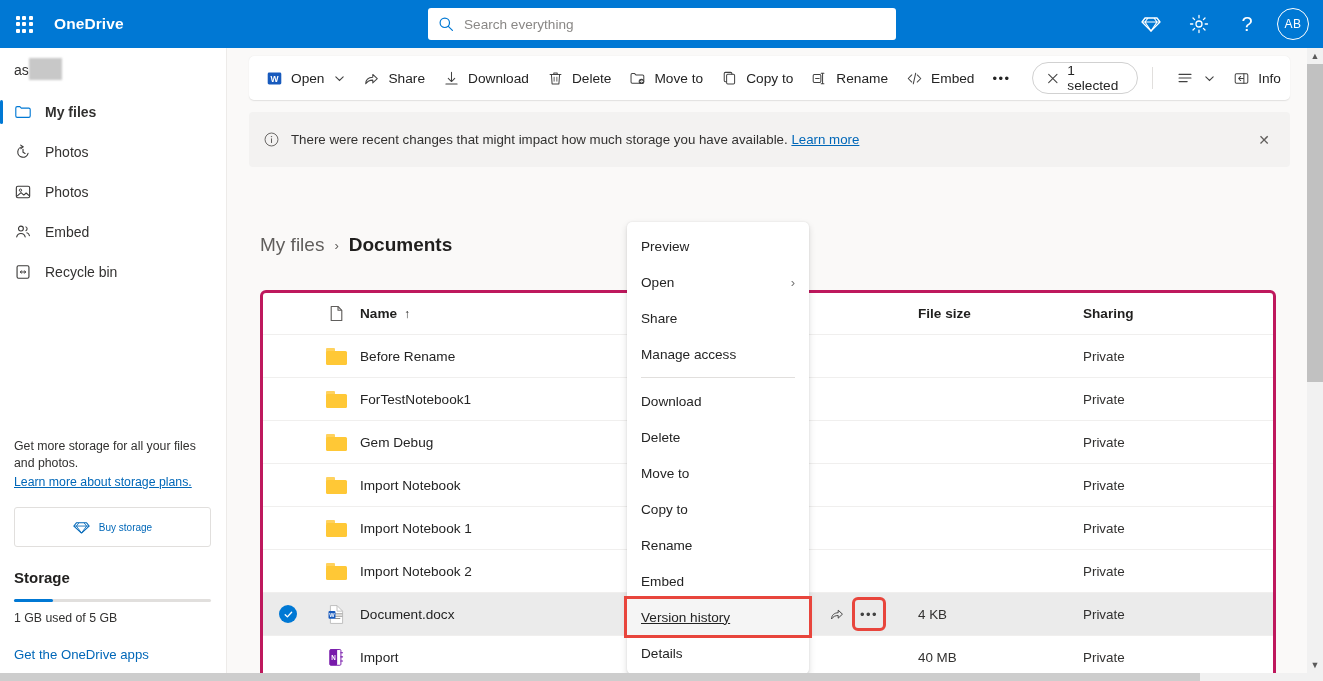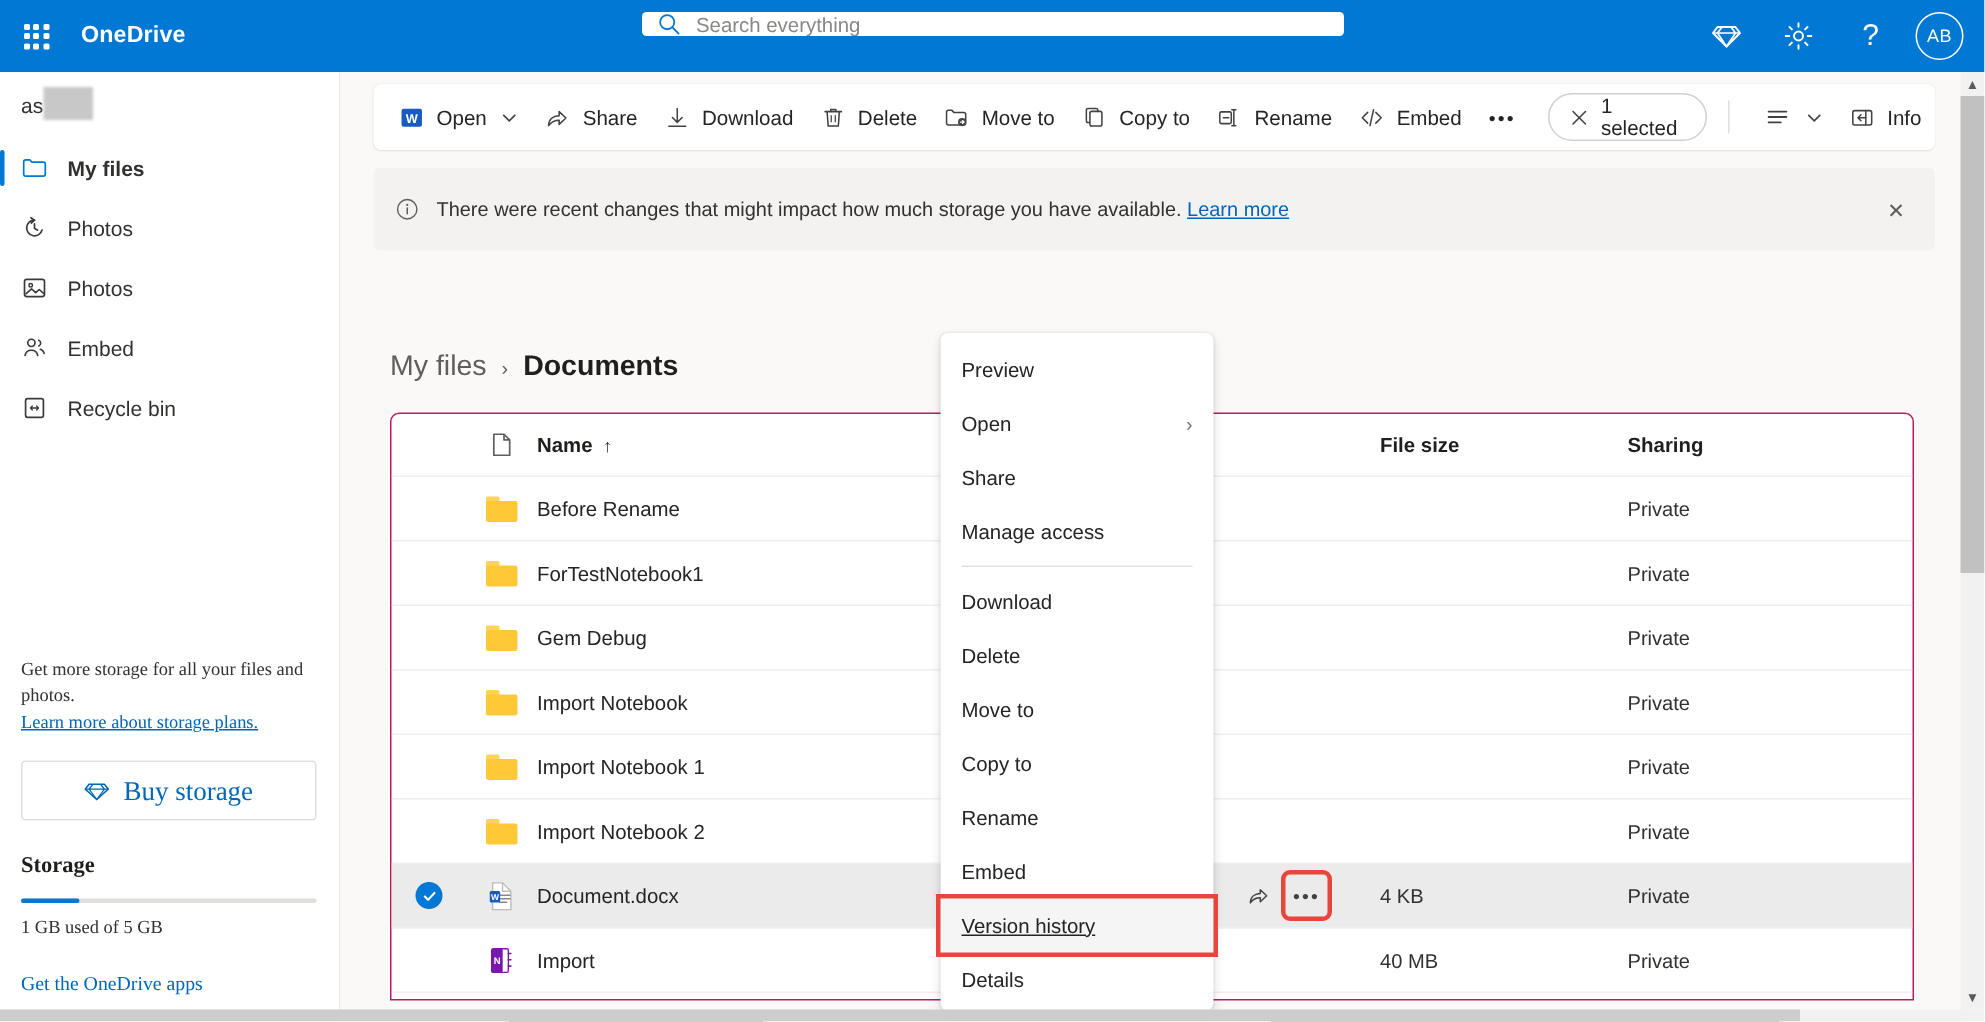--- a/index.html
+++ b/index.html
@@ -24,21 +24,21 @@
     width: 17px; height: 17px; display: grid;
     grid-template-columns: repeat(3, 1fr); grid-template-rows: repeat(3, 1fr);
     gap: 2.5px;
   }
   .waffle-grid i { background: #fff; border-radius: 1px; display: block; }
   .brand {
     color: #fff; font-size: 15.5px; font-weight: bold; margin-left: 6px;
     letter-spacing: .1px; cursor: pointer;
   }
   .searchwrap {
-    position: absolute; left: 428px; top: 8px; width: 468px; height: 16px;
+    position: absolute; left: 428px; top: 8px; width: 468px; height: 32px;
     background: #fff; border-radius: 3px; display: flex; align-items: center;
     padding: 0 10px; cursor: text;
   }
   .searchwrap svg { flex: none; }
   .search-input {
     border: 0; outline: 0; flex: 1; margin-left: 10px; font-size: 13.6px;
     color: #323130; font-family: "Liberation Sans", sans-serif; background: transparent;
   }
   .search-input::placeholder { color: #8a8886; }
   .suite-right {
@@ -73,30 +73,30 @@
     font-size: 14px; color: #323130; cursor: pointer; position: relative;
     gap: 13px;
   }
   .navitem.sel { font-weight: bold; }
   .navitem.sel::before {
     content: ""; position: absolute; left: 0; top: 8px; width: 3px; height: 24px;
     background: #0078d4; border-radius: 2px;
   }
   .navitem svg { flex: none; }
 
-  .storagebox { position: absolute; left: 0; top: 390px; width: 227px; padding: 0 14px; font-family: Liberation Serif, serif; }
+  .storagebox { position: absolute; left: 0; top: 390px; width: 227px; padding: 0 14px; }
   .storage-blurb { font-size: 12.3px; color: #323130; line-height: 17px; }
   .storage-link {
     font-size: 12.3px; color: #0067b8; text-decoration: underline;
     display: inline-block; margin-top: 2px; cursor: pointer;
   }
   .buy-btn {
     margin-top: 17px; height: 40px; width: 197px; border: 1px solid #e1dfdd;
     border-radius: 3px; background: #fff; display: flex; align-items: center;
-    justify-content: center; gap: 9px; color: #0067b8; font-size: 18px;
+    justify-content: center; gap: 9px; color: #0067b8; font-size: 10px;
     cursor: pointer;
   }
   .storage-title { margin-top: 22px; font-size: 15px; font-weight: bold; color: #201f1e; }
   .meter { margin-top: 13px; width: 197px; height: 3px; background: #e1dfdd; border-radius: 2px; }
   .meter i { display: block; height: 3px; background: #0078d4; border-radius: 2px; }
   .meter-label { margin-top: 9px; font-size: 12.3px; color: #323130; }
   .apps-link { margin-top: 22px; font-size: 13.2px; color: #0067b8; cursor: pointer; }
 
   
   .main {
@@ -139,22 +139,22 @@
   .crumbs {
     position: absolute; top: 186px; left: 33px; display: flex; align-items: center;
     gap: 10px; font-size: 19px;
   }
   .crumb { color: #605e5c; cursor: pointer; }
   .crumb.cur { color: #201f1e; font-weight: bold; cursor: default; }
   .crumb-sep { color: #605e5c; font-size: 13px; }
 
   
   .filelist {
-    position: absolute; top: 227px; left: 33px; width: 1016px; height: 392px;
-    background: #fff; border: 1px solid #be185d; border-radius: 6px 6px 0 0;
+    position: absolute; top: 242px; left: 33px; width: 1016px; height: 392px;
+    background: #fff; border: 3px solid #be185d; border-radius: 6px 6px 0 0;
     overflow: hidden;
   }
   .row {
     display: flex; align-items: center; height: 43px;
     border-bottom: 1px solid #f0efee; position: relative;
   }
   .row.head { height: 42px; }
   .c-check { width: 50px; display: flex; align-items: center; justify-content: center; }
   .c-icon  { width: 47px; display: flex; align-items: center; justify-content: center; }
   .c-name  { flex: 1; font-size: 13.6px; color: #242424; display: flex; align-items: center; }

